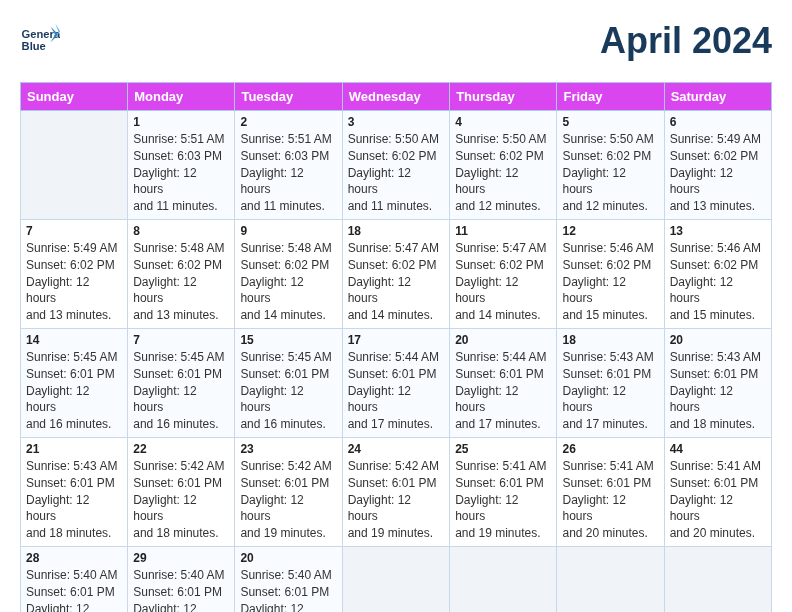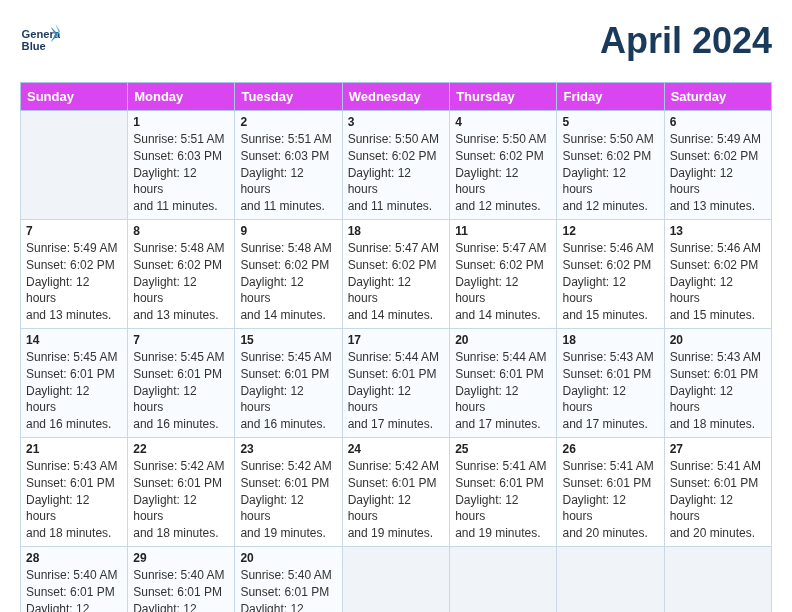--- a/index.html
+++ b/index.html
@@ -291,21 +291,21 @@
 and 19 minutes.</div>
         </td>
         <td>
           <span class="day-number">26</span>
           <div class="day-info" style="white-space: pre-line;">Sunrise: 5:41 AM
 Sunset: 6:01 PM
 Daylight: 12 hours
 and 20 minutes.</div>
         </td>
         <td>
-          <span class="day-number">27</span>
+          <span class="day-number">44</span>
           <div class="day-info" style="white-space: pre-line;">Sunrise: 5:41 AM
 Sunset: 6:01 PM
 Daylight: 12 hours
 and 20 minutes.</div>
         </td>
       </tr>
       <tr>
         <td>
           <span class="day-number">28</span>
           <div class="day-info" style="white-space: pre-line;">Sunrise: 5:40 AM

